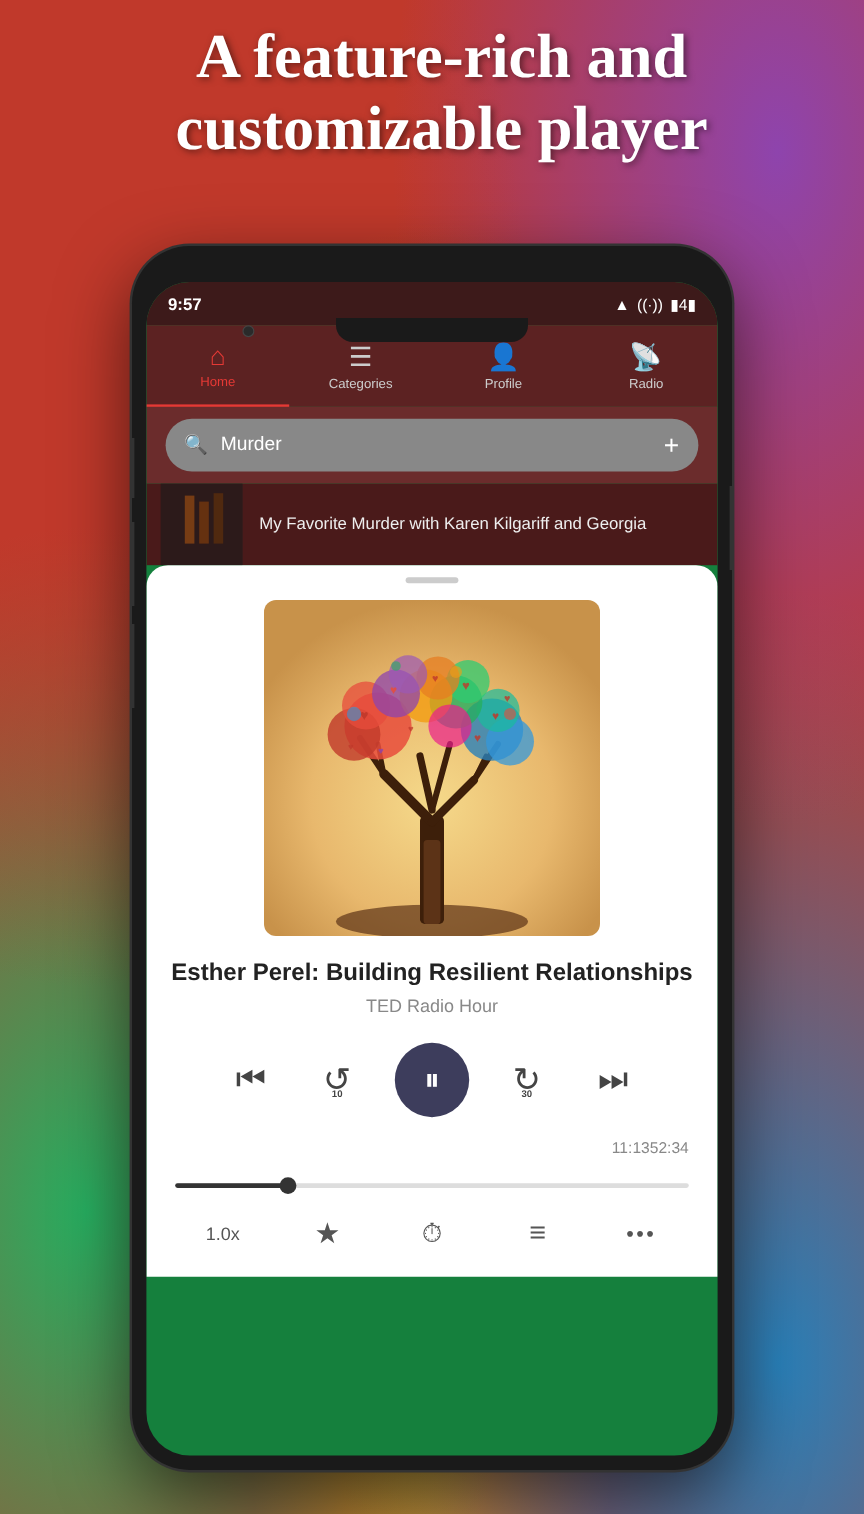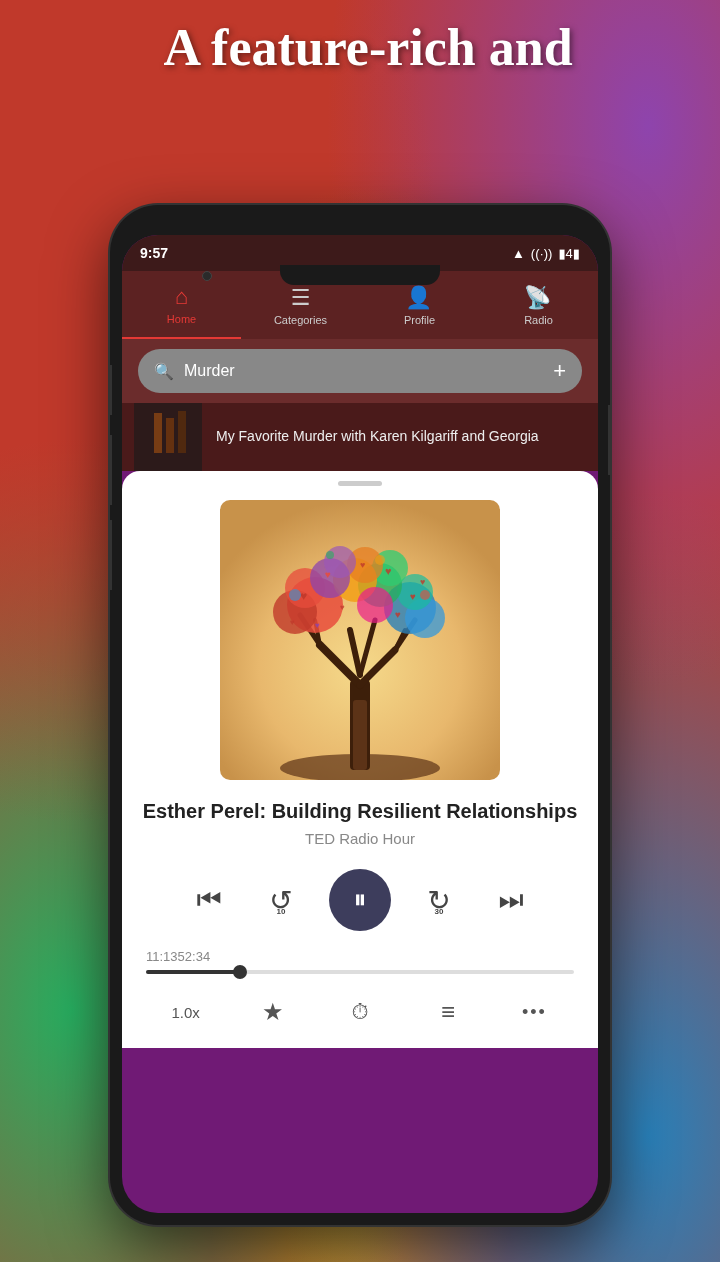--- a/index.html
+++ b/index.html
@@ -55,21 +55,21 @@
       overflow: hidden;
     }
 
     
     .phone-screen {
       position: absolute;
       top: 30px;
       left: 12px;
       right: 12px;
       bottom: 12px;
-      background: #701a75;
+      background: #15803d;
       border-radius: 36px;
       overflow: hidden;
     }
 
     
     .status-bar {
       background: #3d1a1a;
       height: 36px;
       display: flex;
       align-items: center;
@@ -246,25 +246,25 @@
 
     
     .progress-section {
       width: 100%;
       padding: 0 4px;
       margin-bottom: 16px;
     }
 
     .time-row {
       display: flex;
-      justify-content: flex-start;
+      justify-content: flex-end;
       font-size: 13px;
       color: #888;
       font-family: sans-serif;
-      margin-bottom: 6px;
+      margin-bottom: 22px;
     }
 
     .progress-bar {
       height: 4px;
       background: #ddd;
       border-radius: 2px;
       position: relative;
     }
 
     .progress-fill {
@@ -374,20 +374,21 @@
       border-radius: 3px 0 0 3px;
     }
   </style>
 </head>
 <body>
 
 <div class="bg"></div>
 
 <div class="header-text">
   <span>A feature-rich and</span><br>
+  <span>customizable player</span>
 </div>
 
 <div class="phone-frame">
 
   <div class="side-btn-right"></div>
   <div class="side-btn-left1"></div>
   <div class="side-btn-left2"></div>
   <div class="side-btn-left3"></div>
 
   <div class="phone-screen">

